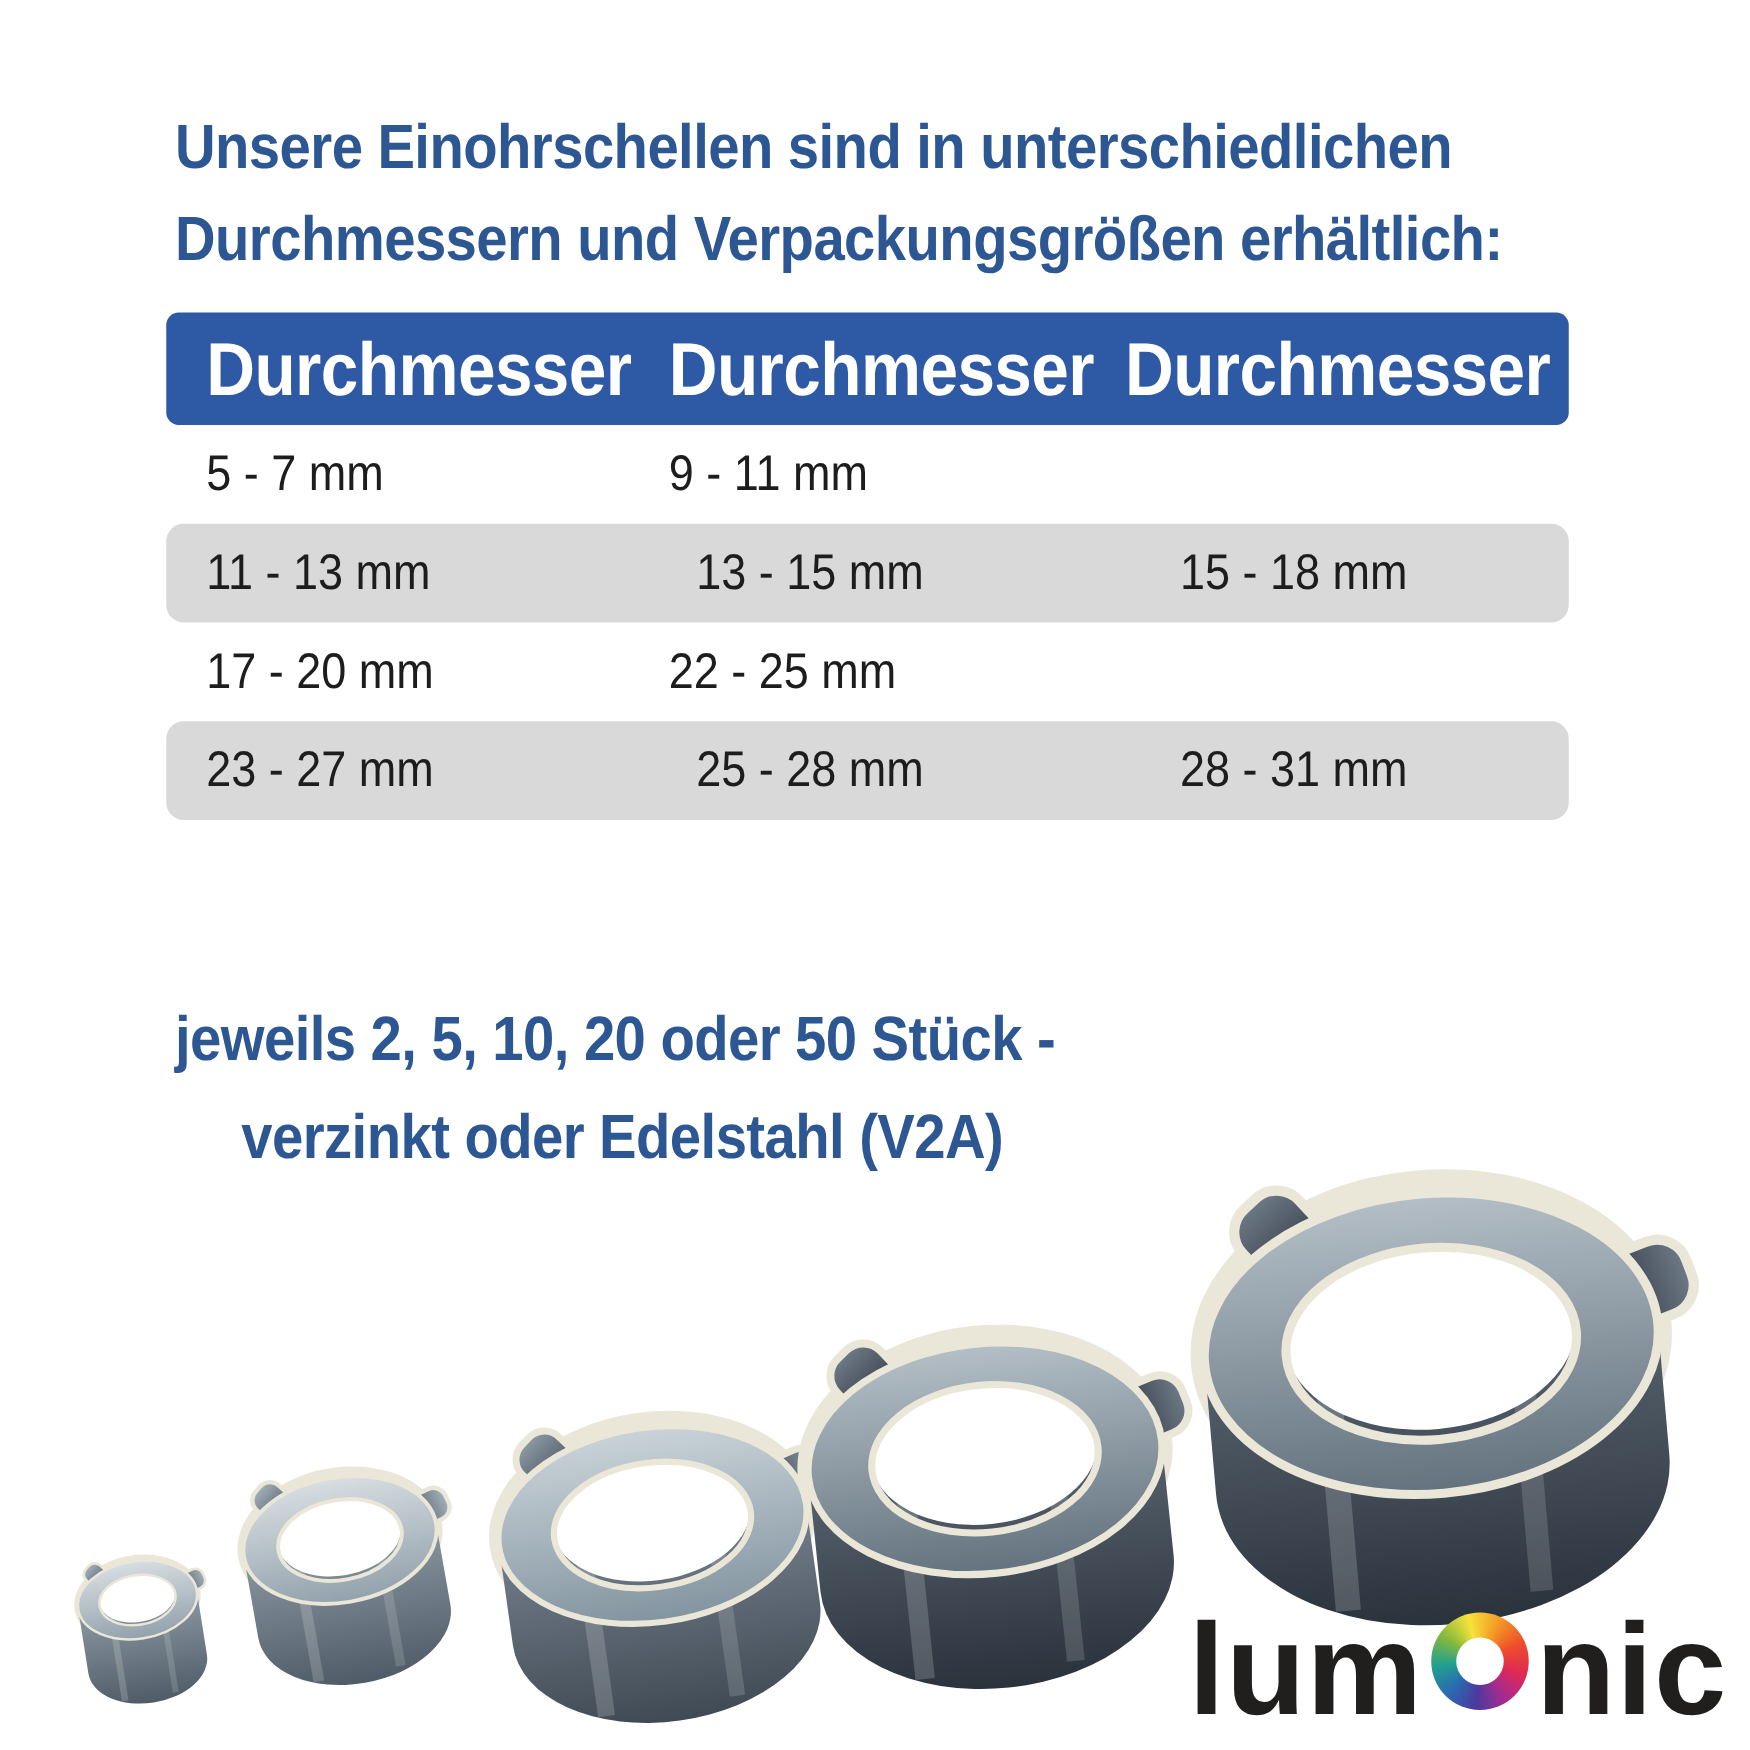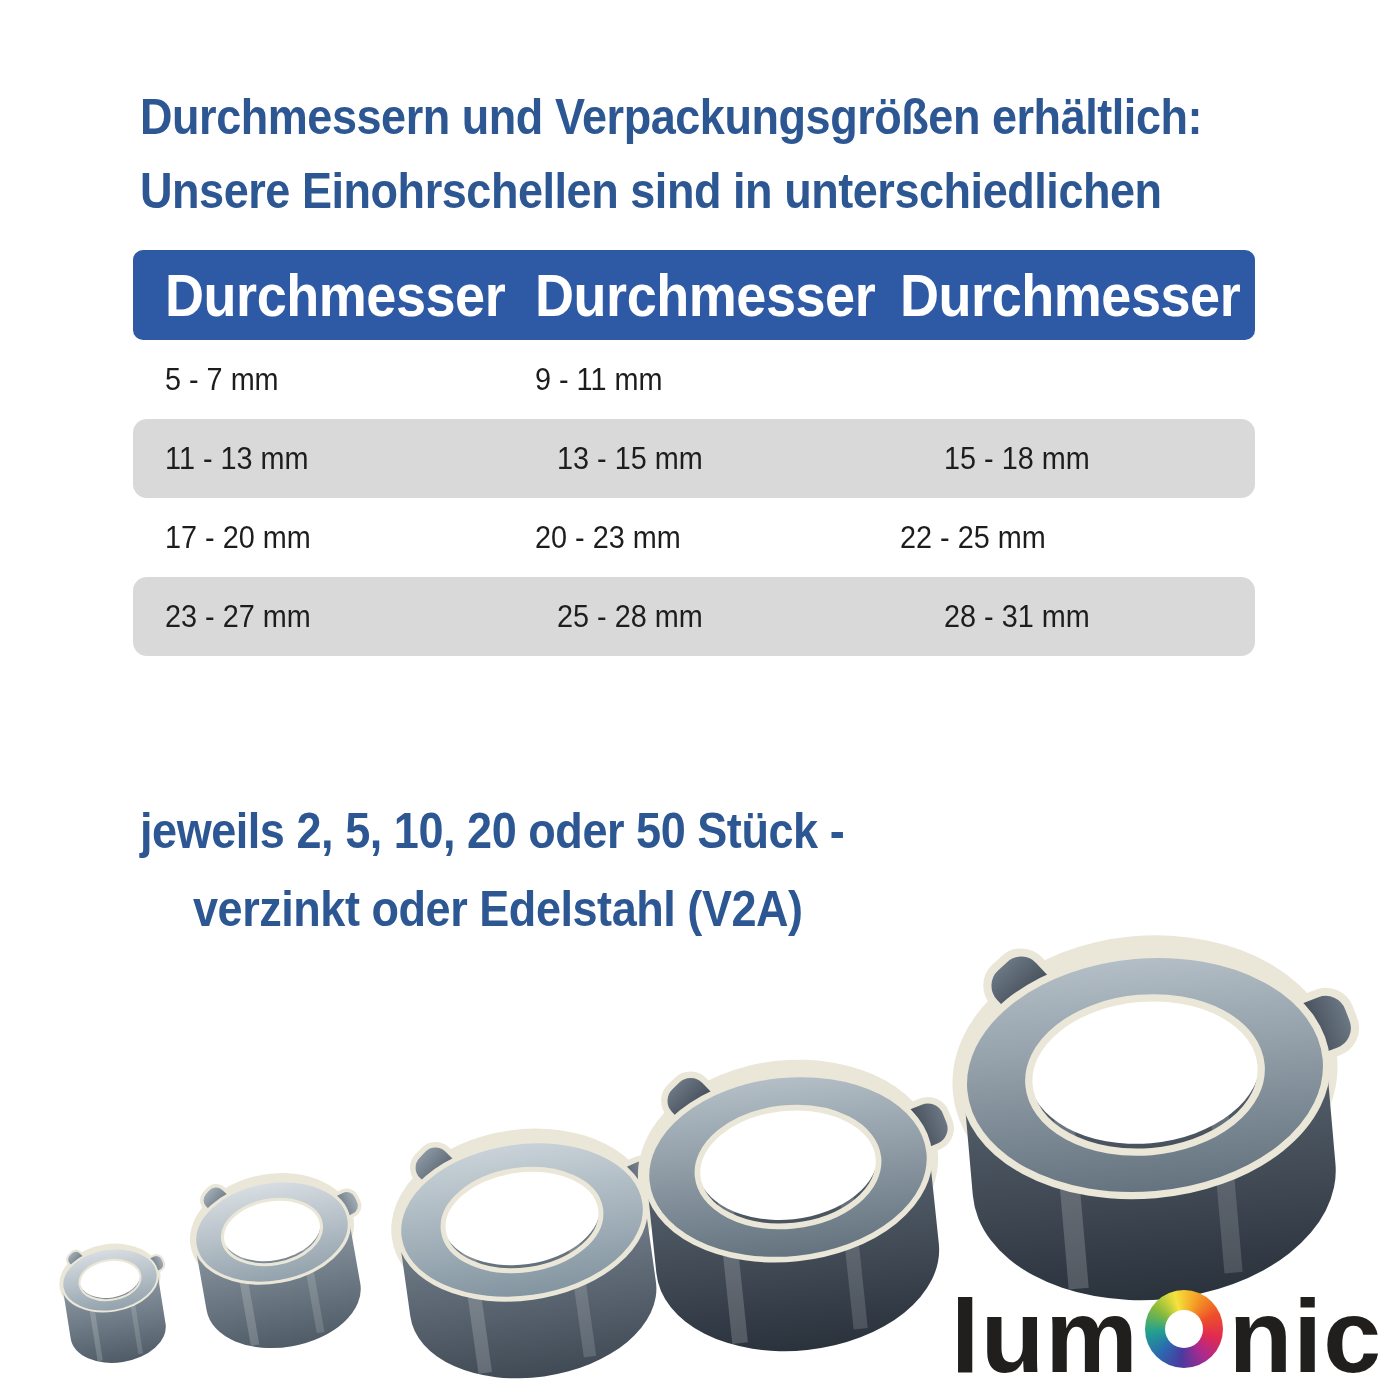--- a/index.html
+++ b/index.html
@@ -13,21 +13,21 @@
   .heading{position:absolute;left:140px;top:80px;color:var(--accent-blue,#2d5793);
     font-size:50px;font-weight:700;line-height:74px;letter-spacing:-0.5px;}
 
   
   .size-table{position:absolute;left:133px;top:250px;width:1122px;}
   .thead{display:grid;grid-template-columns:370px 365px 1fr;align-items:center;
     height:90px;background:var(--header-blue,#2e59a4);border-radius:10px;}
   .thead .cell{color:#ffffff;font-weight:700;font-size:60px;padding-left:32px;letter-spacing:-0.5px;}
   .trow{display:grid;grid-template-columns:370px 365px 1fr;align-items:center;height:79px;}
   .trow.shaded{background:var(--row-gray,#d9d9d9);border-radius:14px;gap:22px;}
-  .trow .cell{color:var(--text-dark,#1d1d1d);font-size:32px;font-weight:400;
+  .trow .cell{color:var(--text-dark,#1d1d1d);font-size:40px;font-weight:400;
     padding-left:32px;letter-spacing:0px;}
 
   
   .note{position:absolute;left:140px;top:792px;color:var(--accent-blue,#2d5793);
     font-size:50px;font-weight:700;line-height:78px;letter-spacing:-0.5px;text-align:center;}
 
   
   .photo{position:absolute;left:0;top:855px;width:1400px;height:545px;}
 
   
@@ -37,43 +37,42 @@
   .logo-ring{position:relative;width:78px;height:78px;border-radius:50%;margin:0 6px 20px 6px;}
   .logo-ring::after{content:"";position:absolute;left:20px;top:20px;right:20px;bottom:20px;
     background:#ffffff;border-radius:50%;}
 </style>
 </head>
 <body>
 
 <div class="canvas">
 
   <div class="heading">
+    <div><span class="cond">Unsere Einohrschellen sind in unterschiedlichen</span></div>
     <div><span class="cond">Durchmessern und Verpackungsgrößen erhältlich:</span></div>
-    <div><span class="cond">Unsere Einohrschellen sind in unterschiedlichen</span></div>
   </div>
 
   <div class="size-table">
     <div class="thead">
       <div class="cell"><span class="cond">Durchmesser</span></div>
       <div class="cell"><span class="cond">Durchmesser</span></div>
       <div class="cell"><span class="cond">Durchmesser</span></div>
     </div>
     <div id="table-body">
         <div class="trow">
           <div class="cell"><span class="cond">5 - 7 mm</span></div>
           <div class="cell"><span class="cond">9 - 11 mm</span></div>
         </div>
         <div class="trow shaded">
           <div class="cell"><span class="cond">11 - 13 mm</span></div>
           <div class="cell"><span class="cond">13 - 15 mm</span></div>
           <div class="cell"><span class="cond">15 - 18 mm</span></div>
         </div>
         <div class="trow">
           <div class="cell"><span class="cond">17 - 20 mm</span></div>
-          <div class="cell"><span class="cond">20 - 23 mm</span></div>
           <div class="cell"><span class="cond">22 - 25 mm</span></div>
         </div>
         <div class="trow shaded">
           <div class="cell"><span class="cond">23 - 27 mm</span></div>
           <div class="cell"><span class="cond">25 - 28 mm</span></div>
           <div class="cell"><span class="cond">28 - 31 mm</span></div>
         </div>
         <div class="trow">
           <div class="cell"><span class="cond"></span></div>
           <div class="cell"><span class="cond"></span></div>

